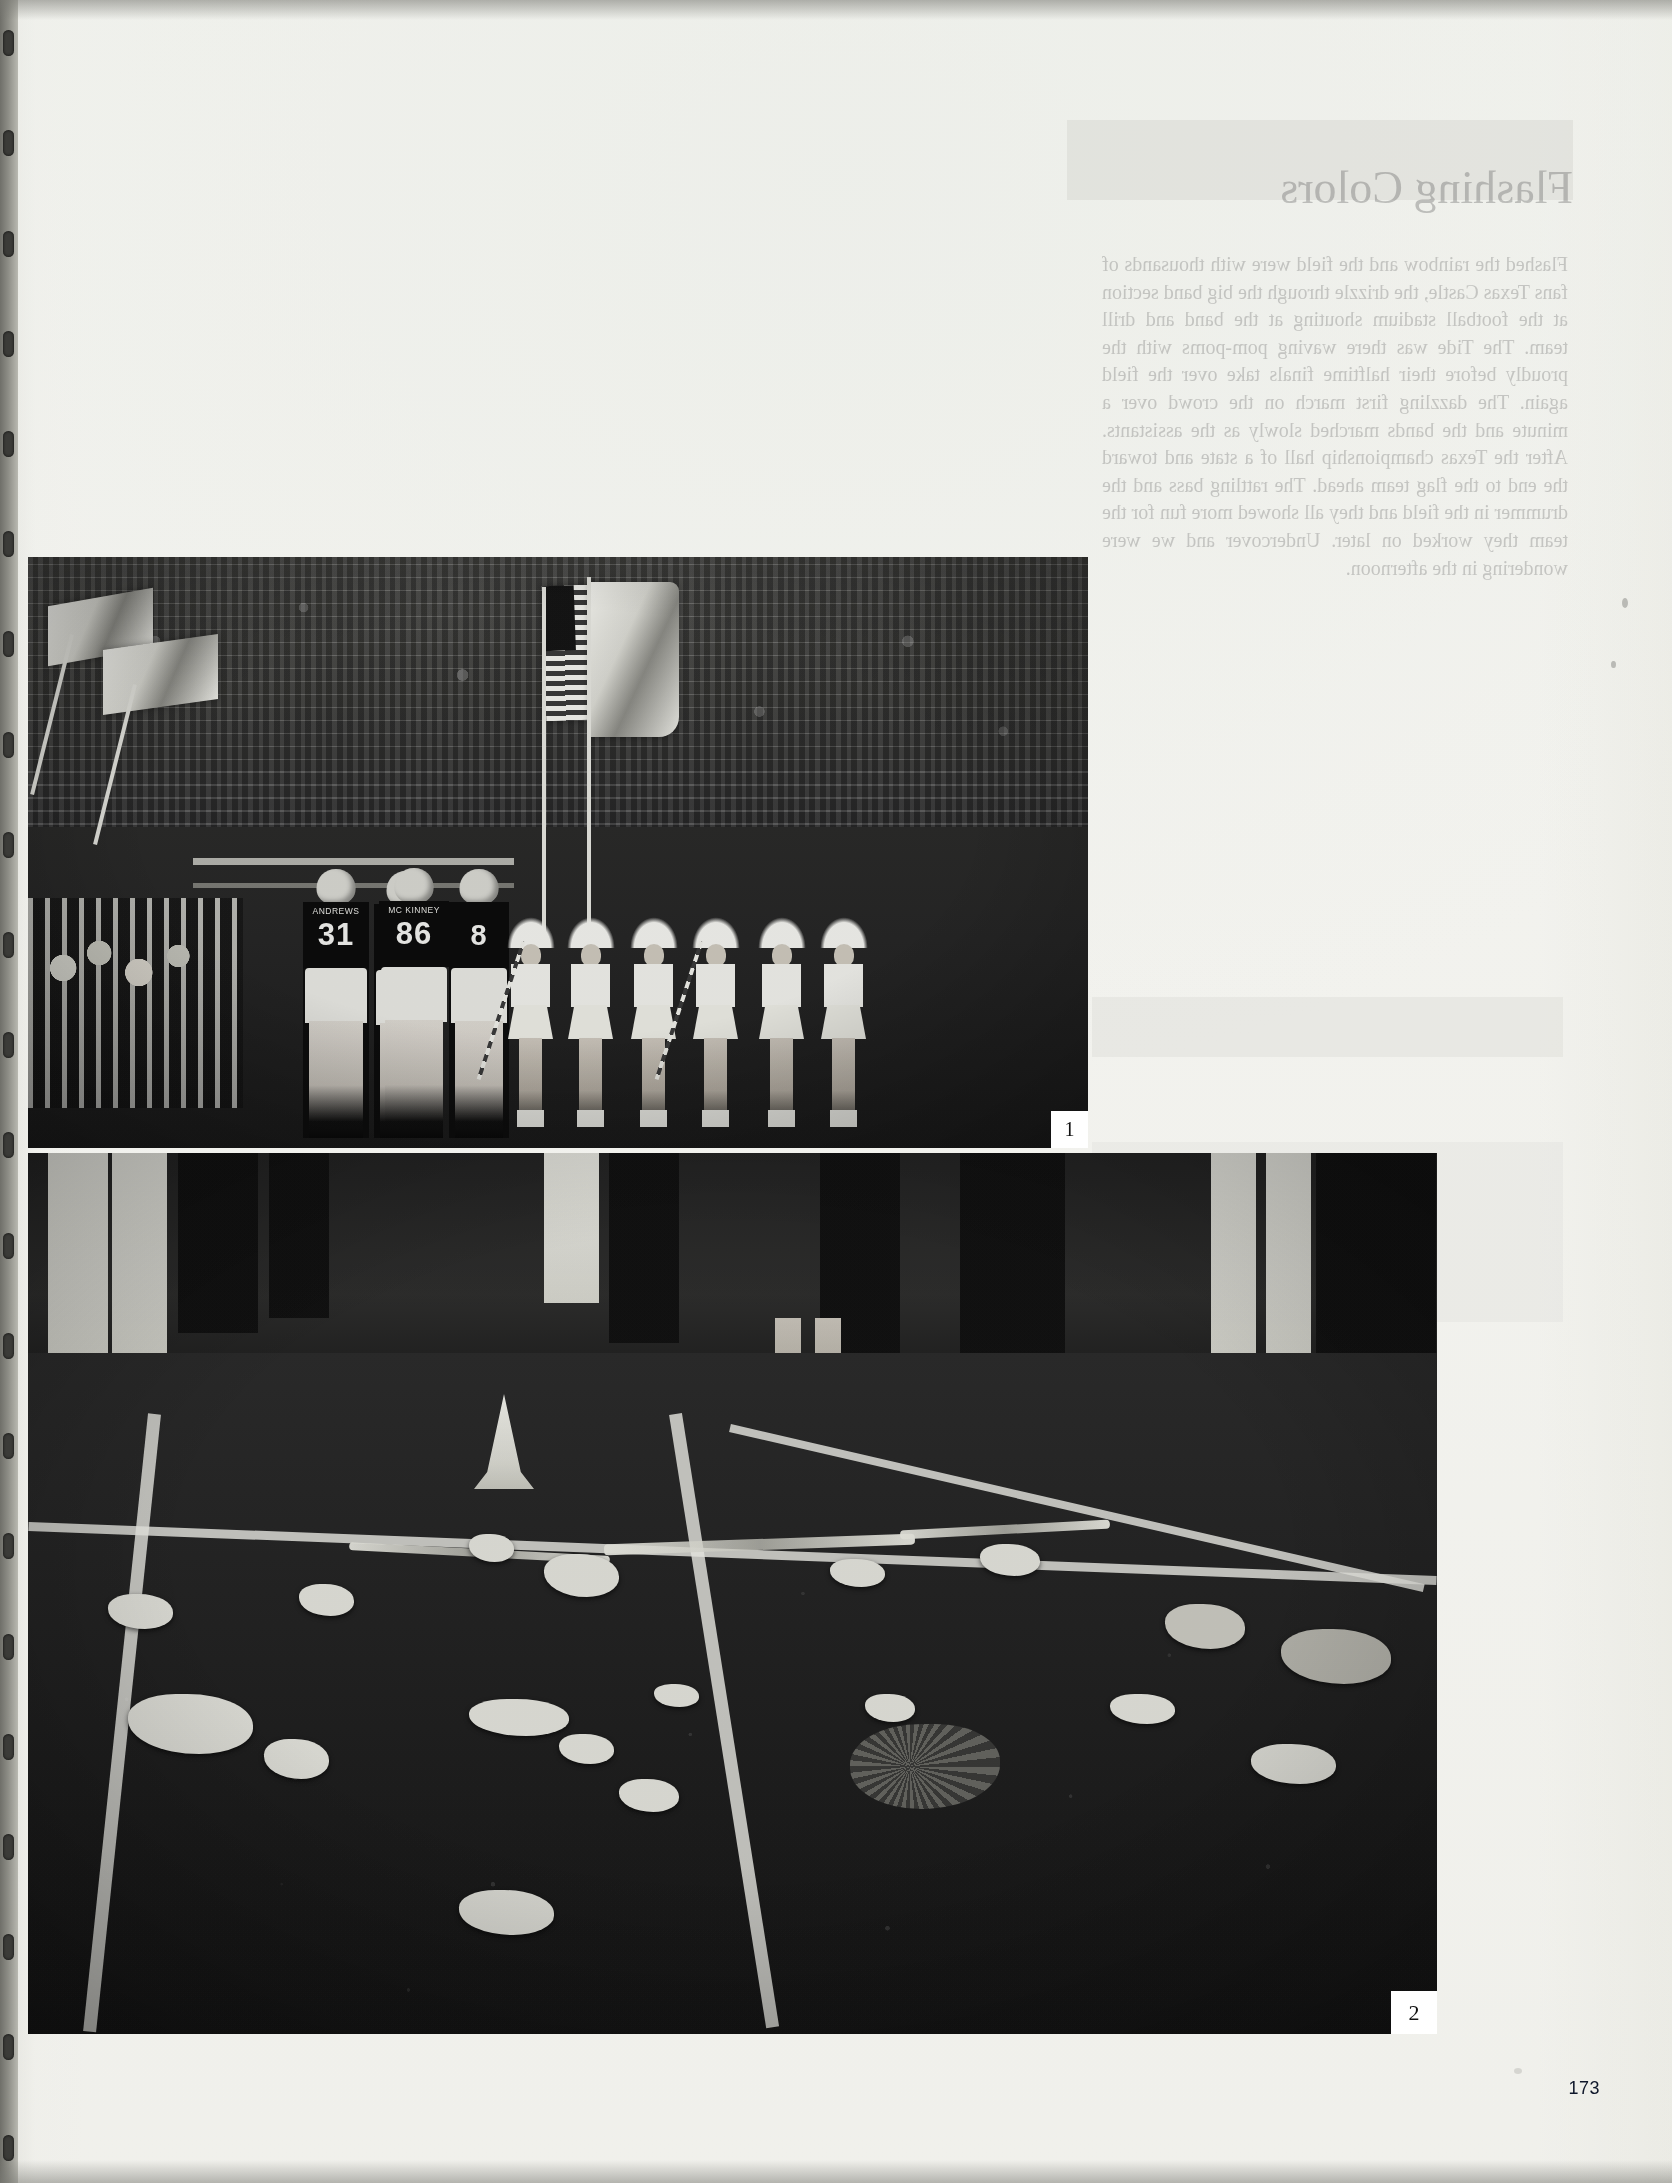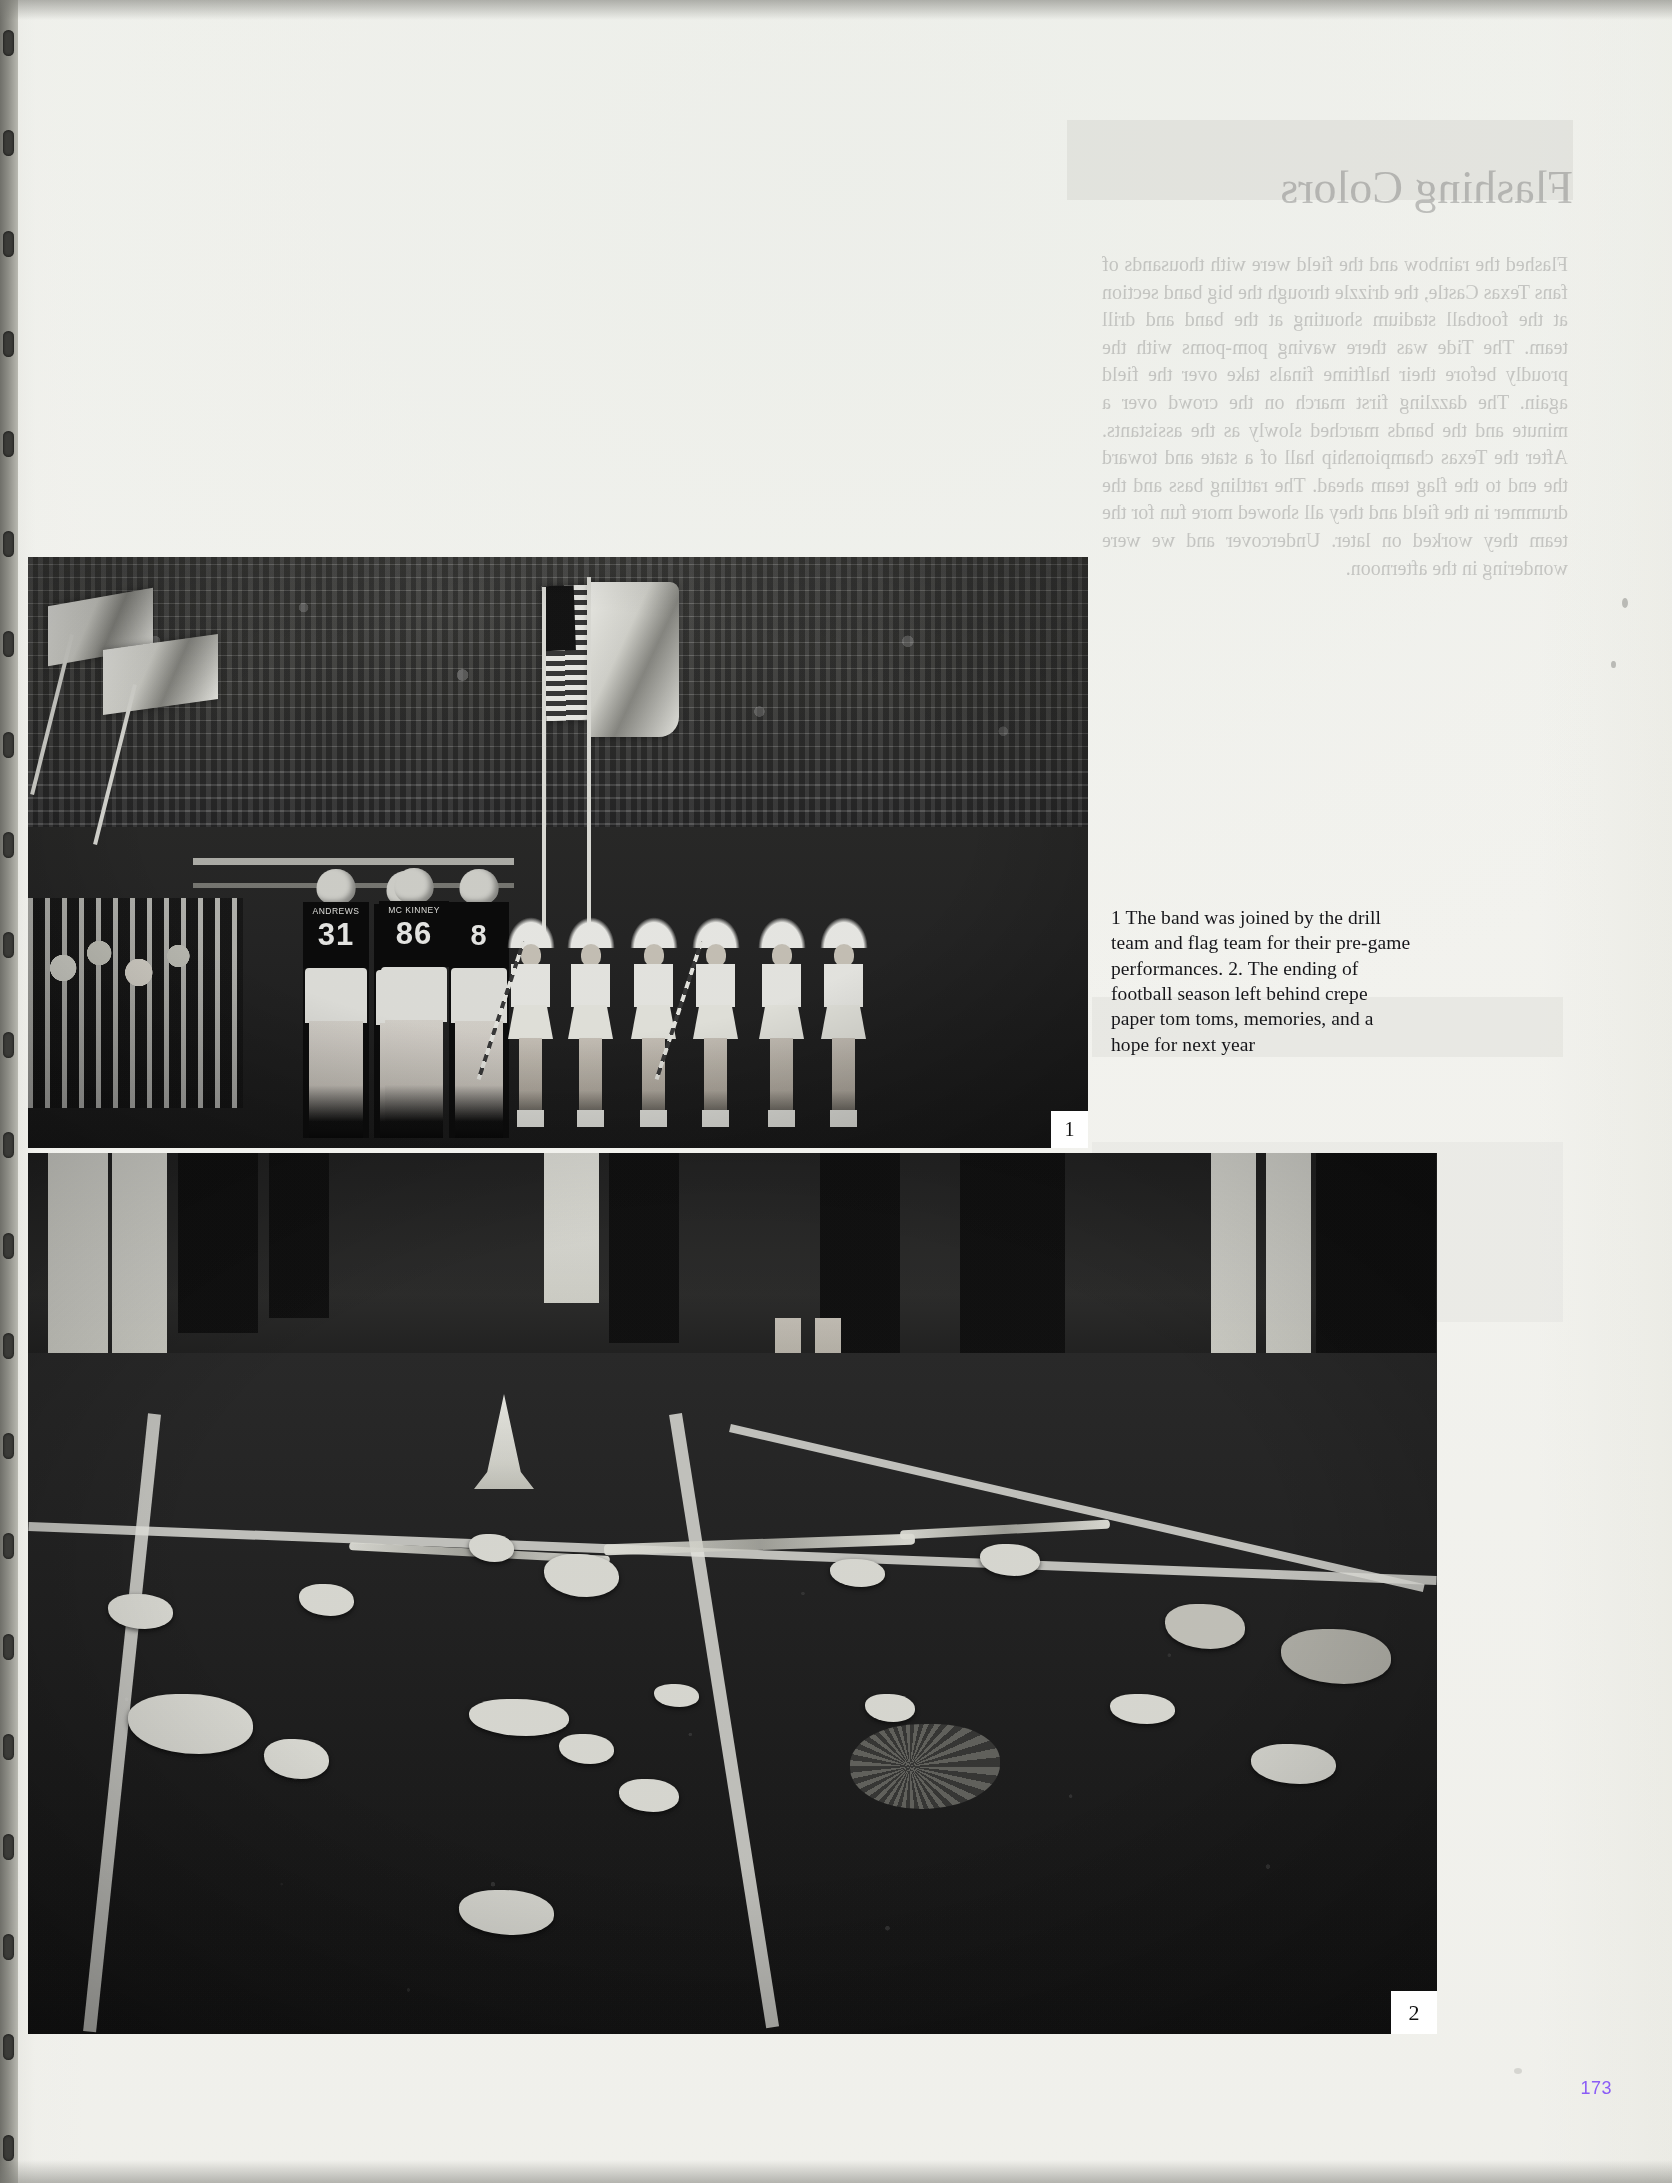--- a/index.html
+++ b/index.html
@@ -376,25 +376,25 @@
   }
   .st-block {
     position: absolute;
     background: rgba(170,172,166,0.18);
     pointer-events: none;
   }
 
   
   .page-number {
     position: absolute;
-    right: 60px;
+    right: 72px;
     bottom: 84px;
     font-family: "Liberation Sans", sans-serif;
     font-size: 18px;
-    color: #8b5cf6;
+    color: #0f172a;
     letter-spacing: 0.5px;
   }
 
   .edge-shadow-top {
     position: absolute; left:0; right:0; top:0; height: 20px;
     background: linear-gradient(180deg, rgba(120,120,114,0.55), rgba(120,120,114,0));
     pointer-events: none;
   }
   .edge-shadow-bottom {
     position: absolute; left:0; right:0; bottom:0; height: 23px;
@@ -606,21 +606,20 @@
     <div class="trash" style="left:1223px; top:591px; width:85px; height:40px;"></div>
 
     <div class="cone" style="left:446px; top:241px;"></div>
     <div class="pom" style="left:822px; top:571px;"></div>
 
     <div class="photo-grain"></div>
     <div class="photo-vig"></div>
     <div class="photo-num">2</div>
   </div>
 
-  <div class="caption">1  The band was joined by the drill team and flag team for their pre-game performances. 2. The ending of football season left behind crepe paper tom toms, memories, and a hope for next year</div>
 
   <div class="page-number">173</div>
 
   <div class="blemish" style="left:1622px; top:598px; width:6px; height:10px;"></div>
   <div class="blemish" style="left:1611px; top:661px; width:4.5px; height:7px;"></div>
   <div class="blemish" style="left:1514px; top:2068px; width:8px; height:6px; opacity:.5;"></div>
 
   <div class="edge-shadow-top"></div>
   <div class="edge-shadow-bottom"></div>
 </div>

